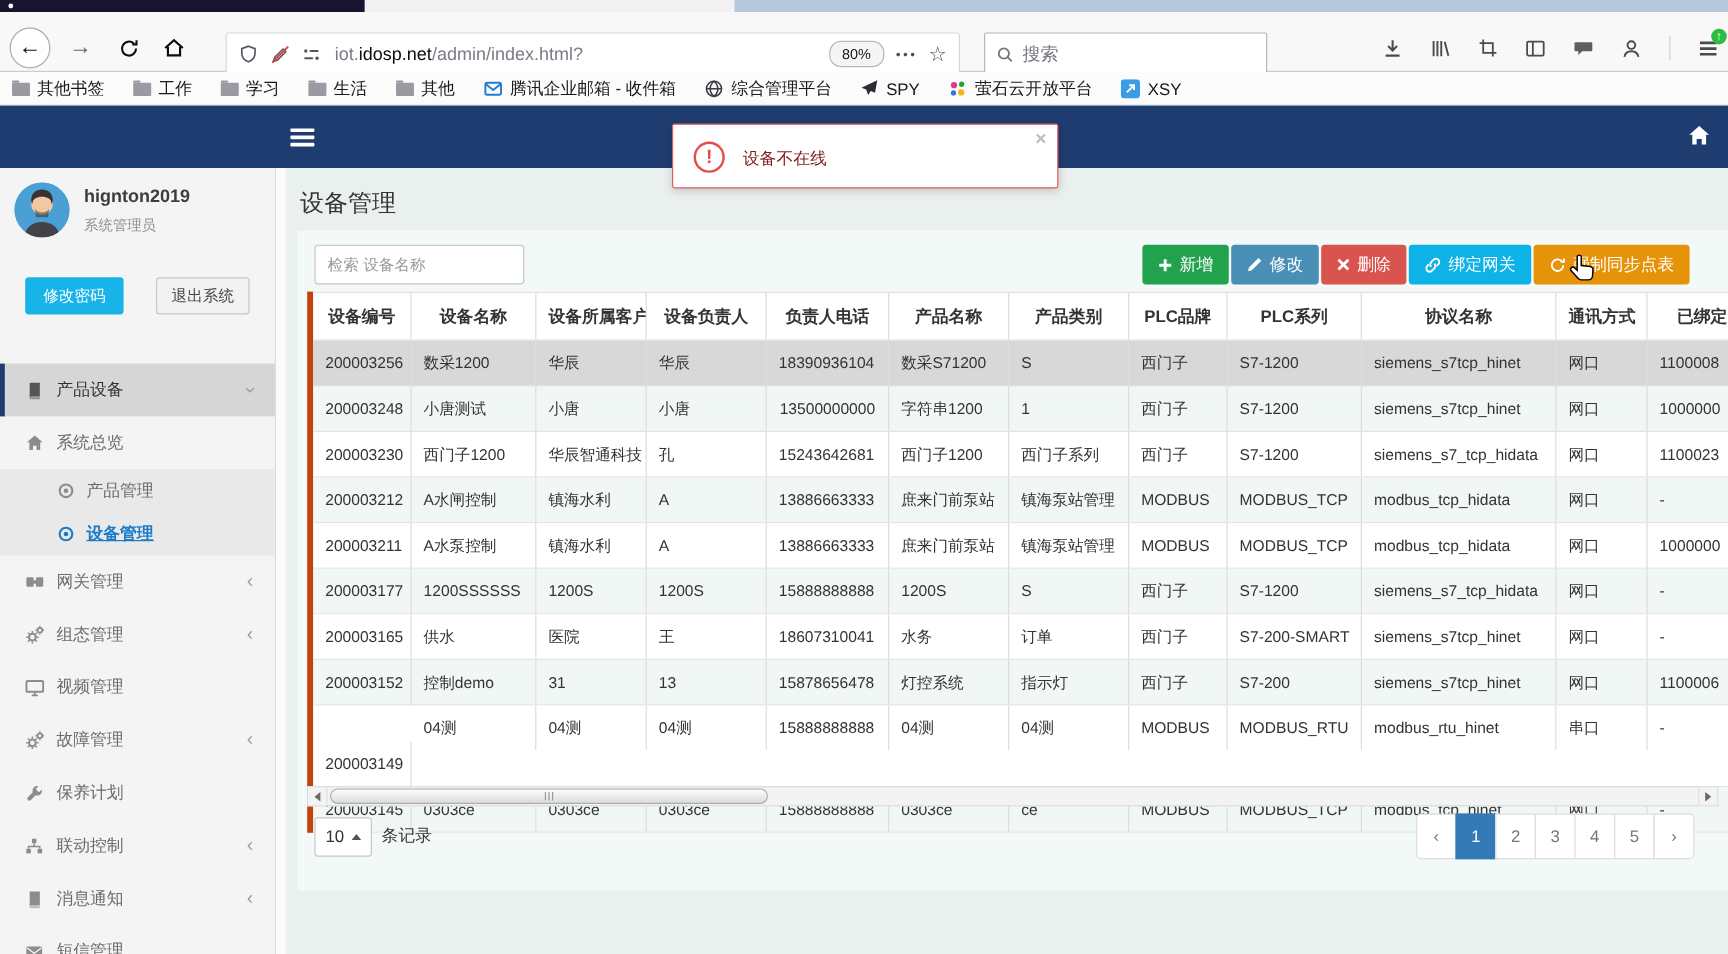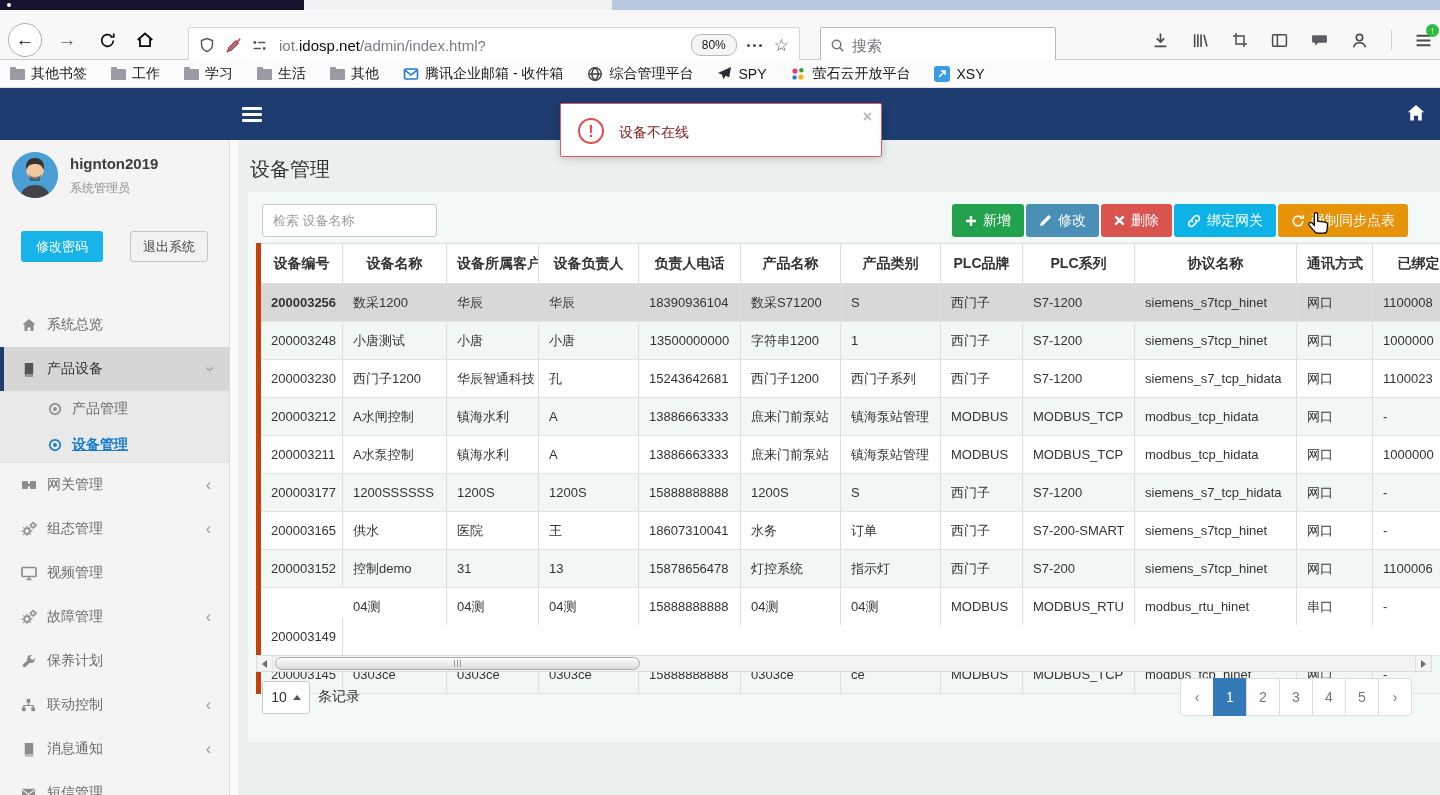--- a/index.html
+++ b/index.html
@@ -351,37 +351,37 @@
             <path d="M8 46c1-9 7.5-13 15-13s14 4 15 13z" fill="#454247"></path>
           </svg></span>
       <div class="user-name">hignton2019</div>
       <div class="user-role">系统管理员</div>
     </div>
     <div class="side-btns">
       <button class="btn-pwd">修改密码</button>
       <button class="btn-logout">退出系统</button>
     </div>
     <nav class="menu" id="side-menu">
-        <div class="m-item">
-          <span class="ico">
-            <svg width="16" height="16" viewBox="0 0 16 16">
-              <path d="M8 2l6.5 5.5h-2V14H9.5v-3.5h-3V14H3.5V7.5h-2z" fill="currentColor"></path>
-            </svg>
-          </span>
-          <span class="label">系统总览</span>
-        </div>
         <div class="m-item active">
           <span class="ico">
             <svg width="15" height="15" viewBox="0 0 16 16">
               <path d="M4 1h9v12H5.5A1.5 1.5 0 0 0 4 14.5V1z" fill="currentColor"></path>
               <path d="M4 13h9v3H5.5A1.5 1.5 0 0 1 4 14.5V13z" fill="currentColor" opacity=".5"></path>
             </svg>
           </span>
           <span class="label">产品设备</span>
           <span class="chev down">‹</span>
+        </div>
+        <div class="m-item">
+          <span class="ico">
+            <svg width="16" height="16" viewBox="0 0 16 16">
+              <path d="M8 2l6.5 5.5h-2V14H9.5v-3.5h-3V14H3.5V7.5h-2z" fill="currentColor"></path>
+            </svg>
+          </span>
+          <span class="label">系统总览</span>
         </div>
         <div class="m-item m-sub">
           <span class="ico">
             <svg width="14" height="14" viewBox="0 0 16 16">
               <circle cx="8" cy="8" r="6" fill="none" stroke="currentColor" stroke-width="2"></circle>
               <circle cx="8" cy="8" r="2.2" fill="currentColor"></circle>
             </svg>
           </span>
           <span class="label">产品管理</span>
         </div>
@@ -539,21 +539,21 @@
             <div class="t-cell" style="width: 102px;">负责人电话</div>
             <div class="t-cell" style="width: 100px;">产品名称</div>
             <div class="t-cell" style="width: 100px;">产品类别</div>
             <div class="t-cell" style="width: 82px;">PLC品牌</div>
             <div class="t-cell" style="width: 112px;">PLC系列</div>
             <div class="t-cell" style="width: 162px;">协议名称</div>
             <div class="t-cell" style="width: 76px;">通讯方式</div>
             <div class="t-cell" style="width: 120px;">已绑定网关</div>
           </div>
           <div class="t-row selected">
-            <div class="t-cell" style="width: 82px; font-weight: bold;">200003256</div>
+            <div class="t-cell" style="width: 82px;">200003256</div>
             <div class="t-cell" style="width: 104px;">数采1200</div>
             <div class="t-cell" style="width: 92px;">华辰</div>
             <div class="t-cell" style="width: 100px;">华辰</div>
             <div class="t-cell" style="width: 102px;">18390936104</div>
             <div class="t-cell" style="width: 100px;">数采S71200</div>
             <div class="t-cell" style="width: 100px;">S</div>
             <div class="t-cell" style="width: 82px;">西门子</div>
             <div class="t-cell" style="width: 112px;">S7-1200</div>
             <div class="t-cell" style="width: 162px;">siemens_s7tcp_hinet</div>
             <div class="t-cell" style="width: 76px;">网口</div>

